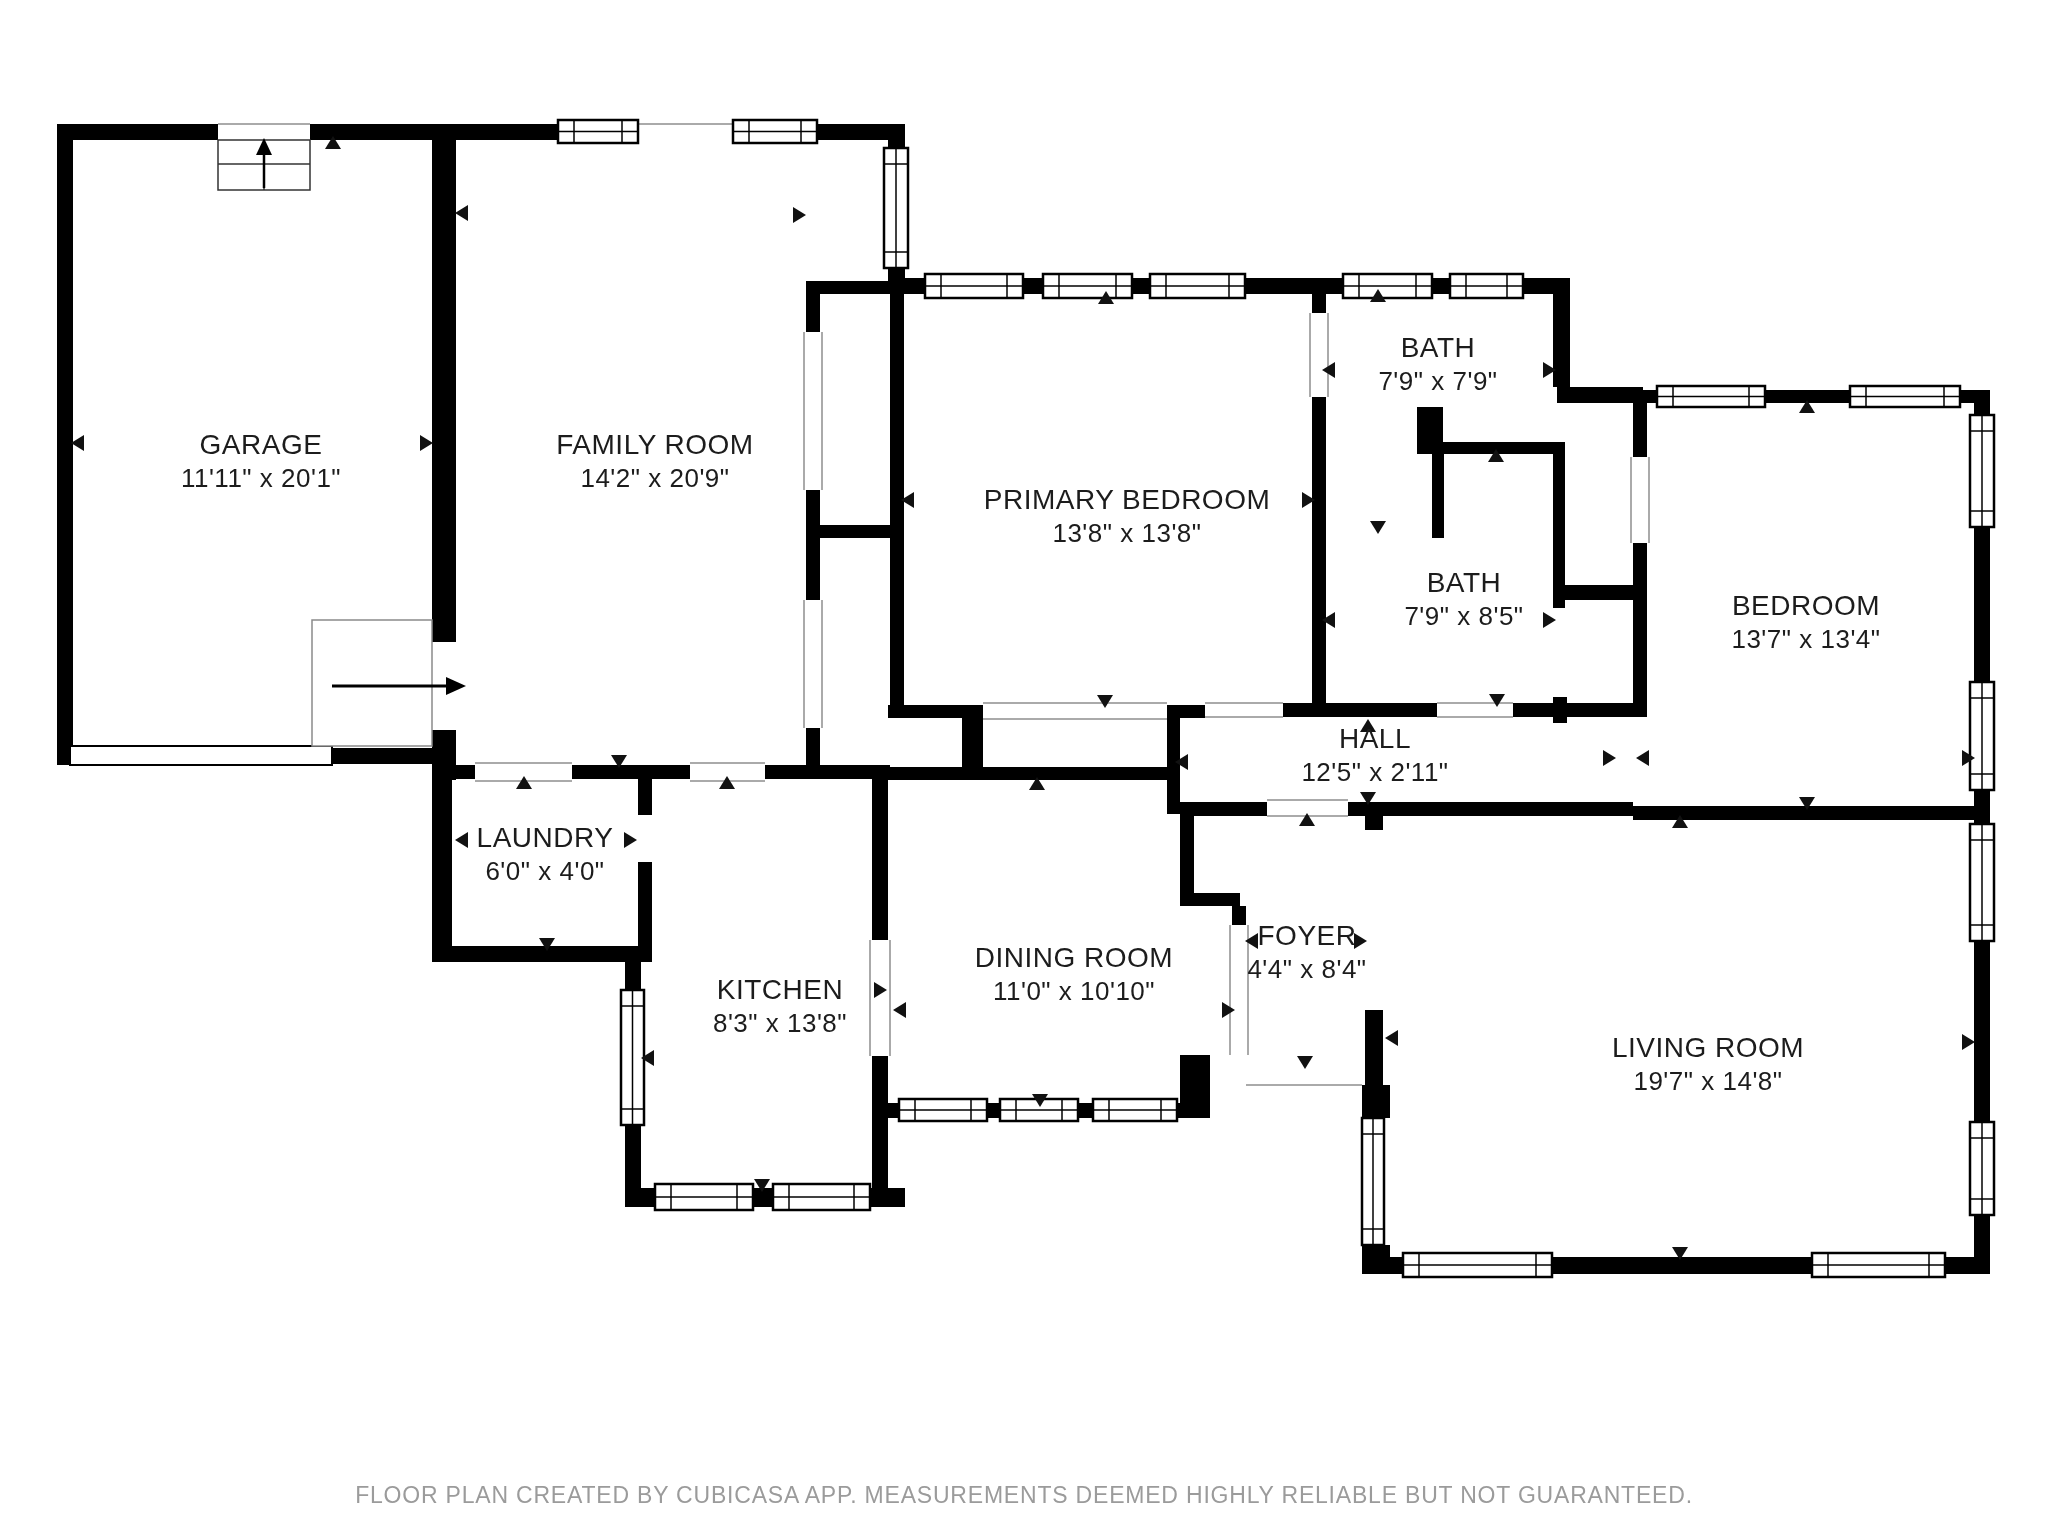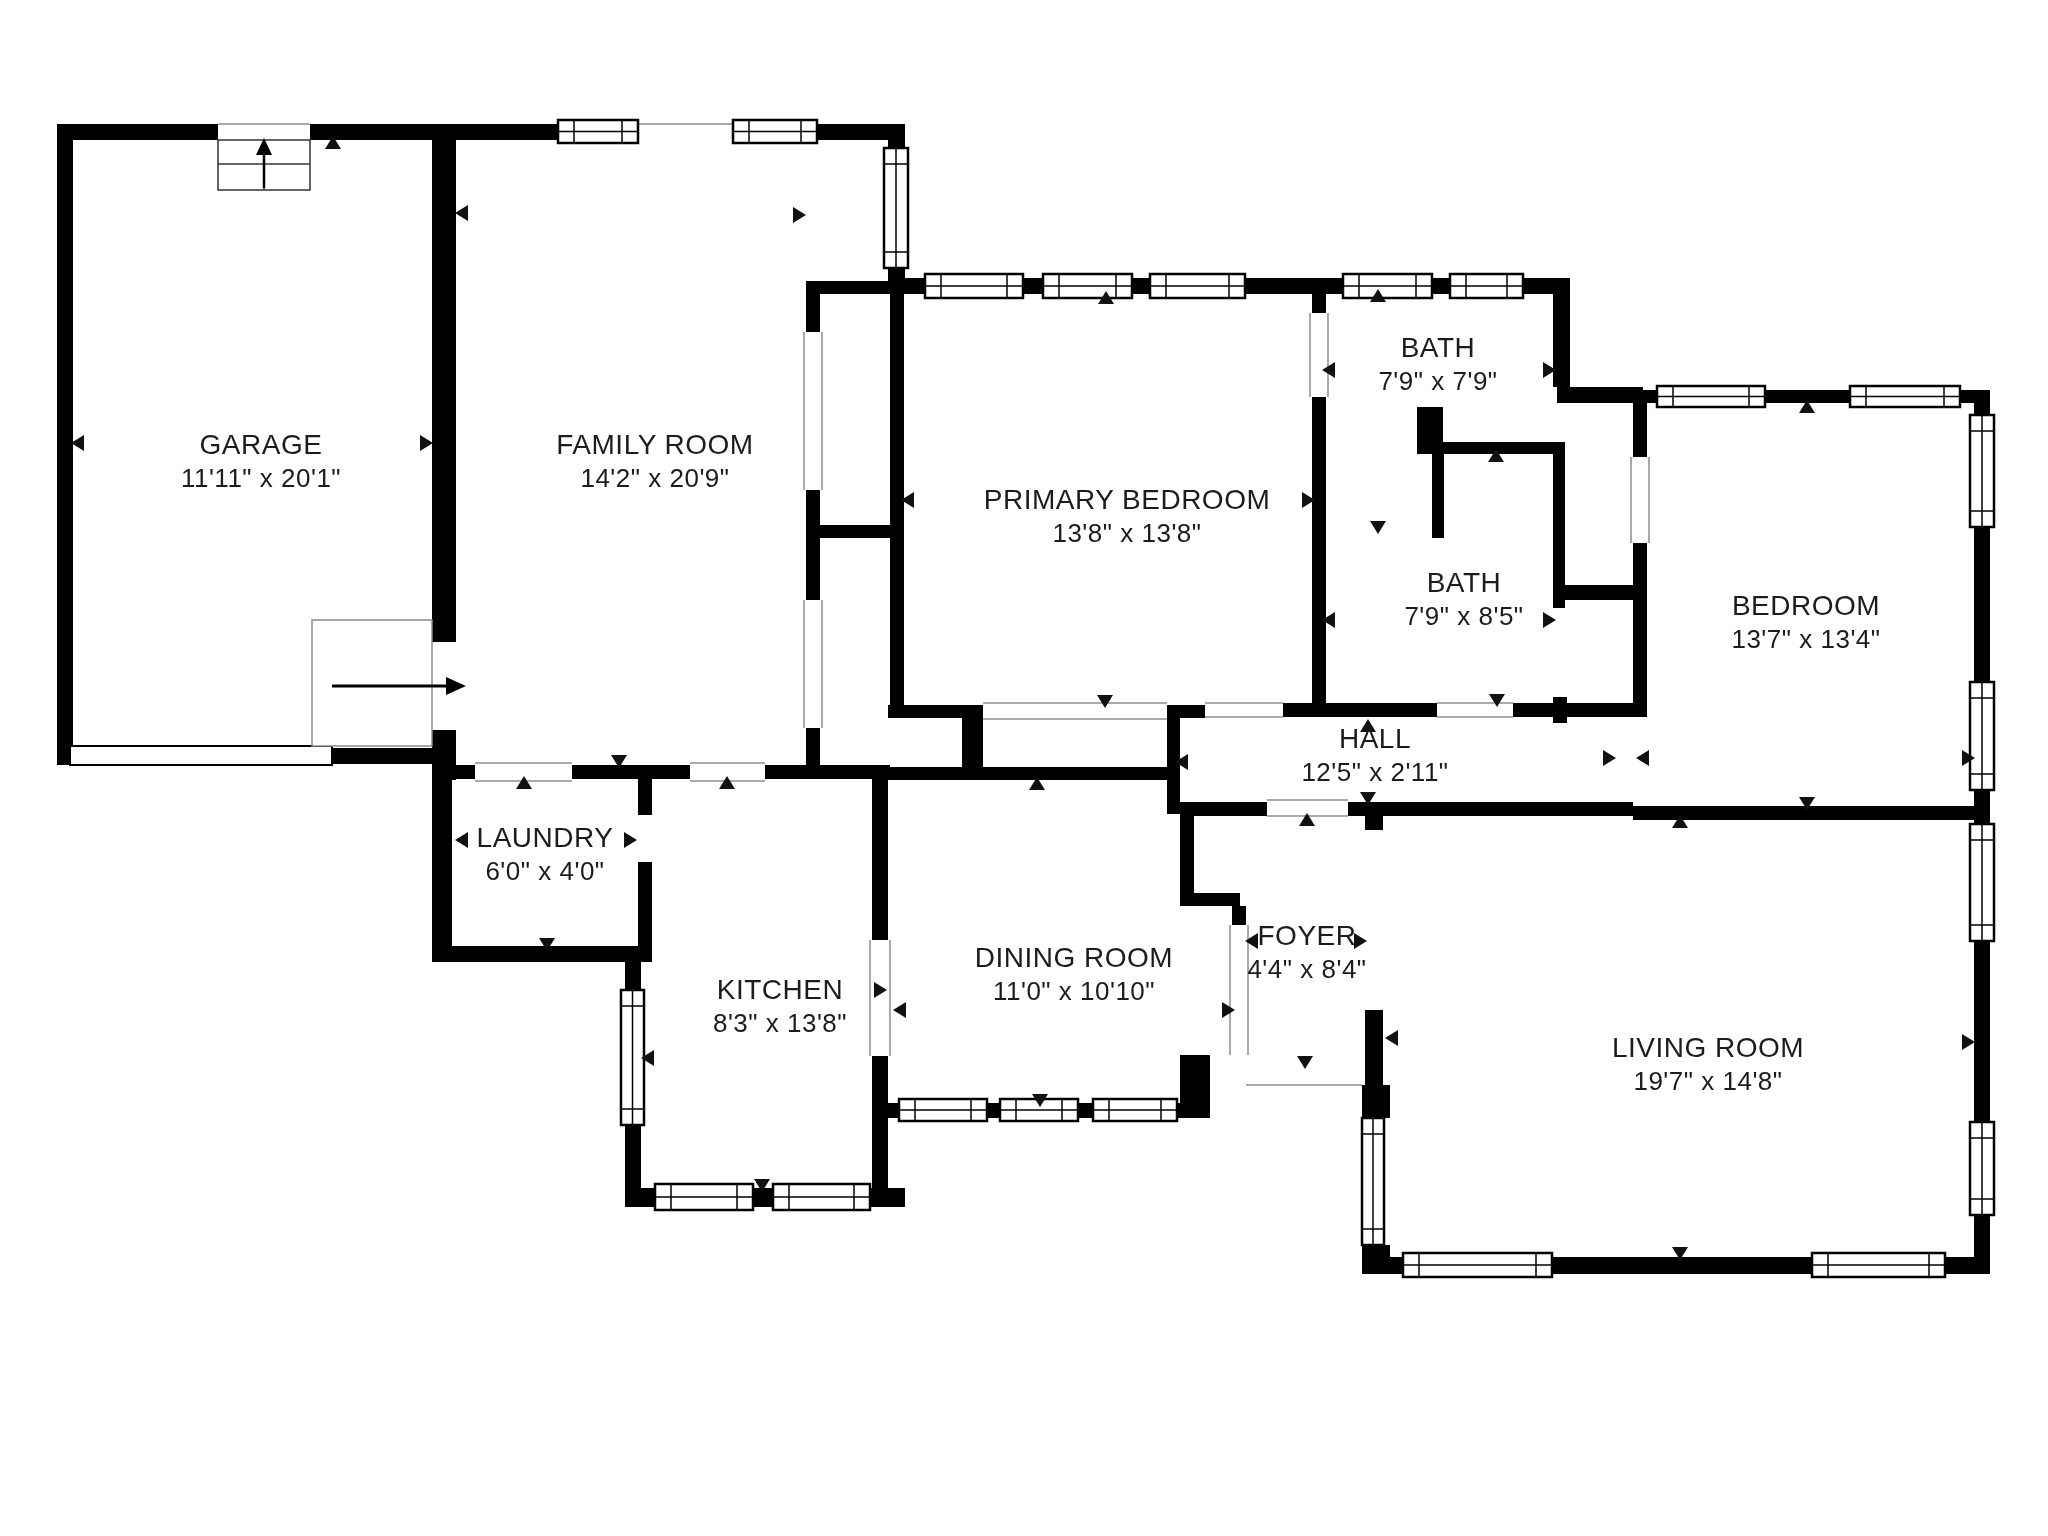--- a/index.html
+++ b/index.html
@@ -278,13 +278,14 @@
       <text x="545" y="873" text-anchor="middle" dominant-baseline="middle" class="room-dims">6'0" x 4'0"</text>
       <text x="780" y="992" text-anchor="middle" dominant-baseline="middle" class="room-name">KITCHEN</text>
       <text x="780" y="1025" text-anchor="middle" dominant-baseline="middle" class="room-dims">8'3" x 13'8"</text>
       <text x="1074" y="960" text-anchor="middle" dominant-baseline="middle" class="room-name">DINING ROOM</text>
       <text x="1074" y="993" text-anchor="middle" dominant-baseline="middle" class="room-dims">11'0" x 10'10"</text>
       <text x="1307" y="938" text-anchor="middle" dominant-baseline="middle" class="room-name">FOYER</text>
       <text x="1307" y="971" text-anchor="middle" dominant-baseline="middle" class="room-dims">4'4" x 8'4"</text>
       <text x="1708" y="1050" text-anchor="middle" dominant-baseline="middle" class="room-name">LIVING ROOM</text>
       <text x="1708" y="1083" text-anchor="middle" dominant-baseline="middle" class="room-dims">19'7" x 14'8"</text>
     </svg>
+  <div id="footer-note">FLOOR PLAN CREATED BY CUBICASA APP. MEASUREMENTS DEEMED HIGHLY RELIABLE BUT NOT GUARANTEED.</div>
 </div>
 
 </body></html>

